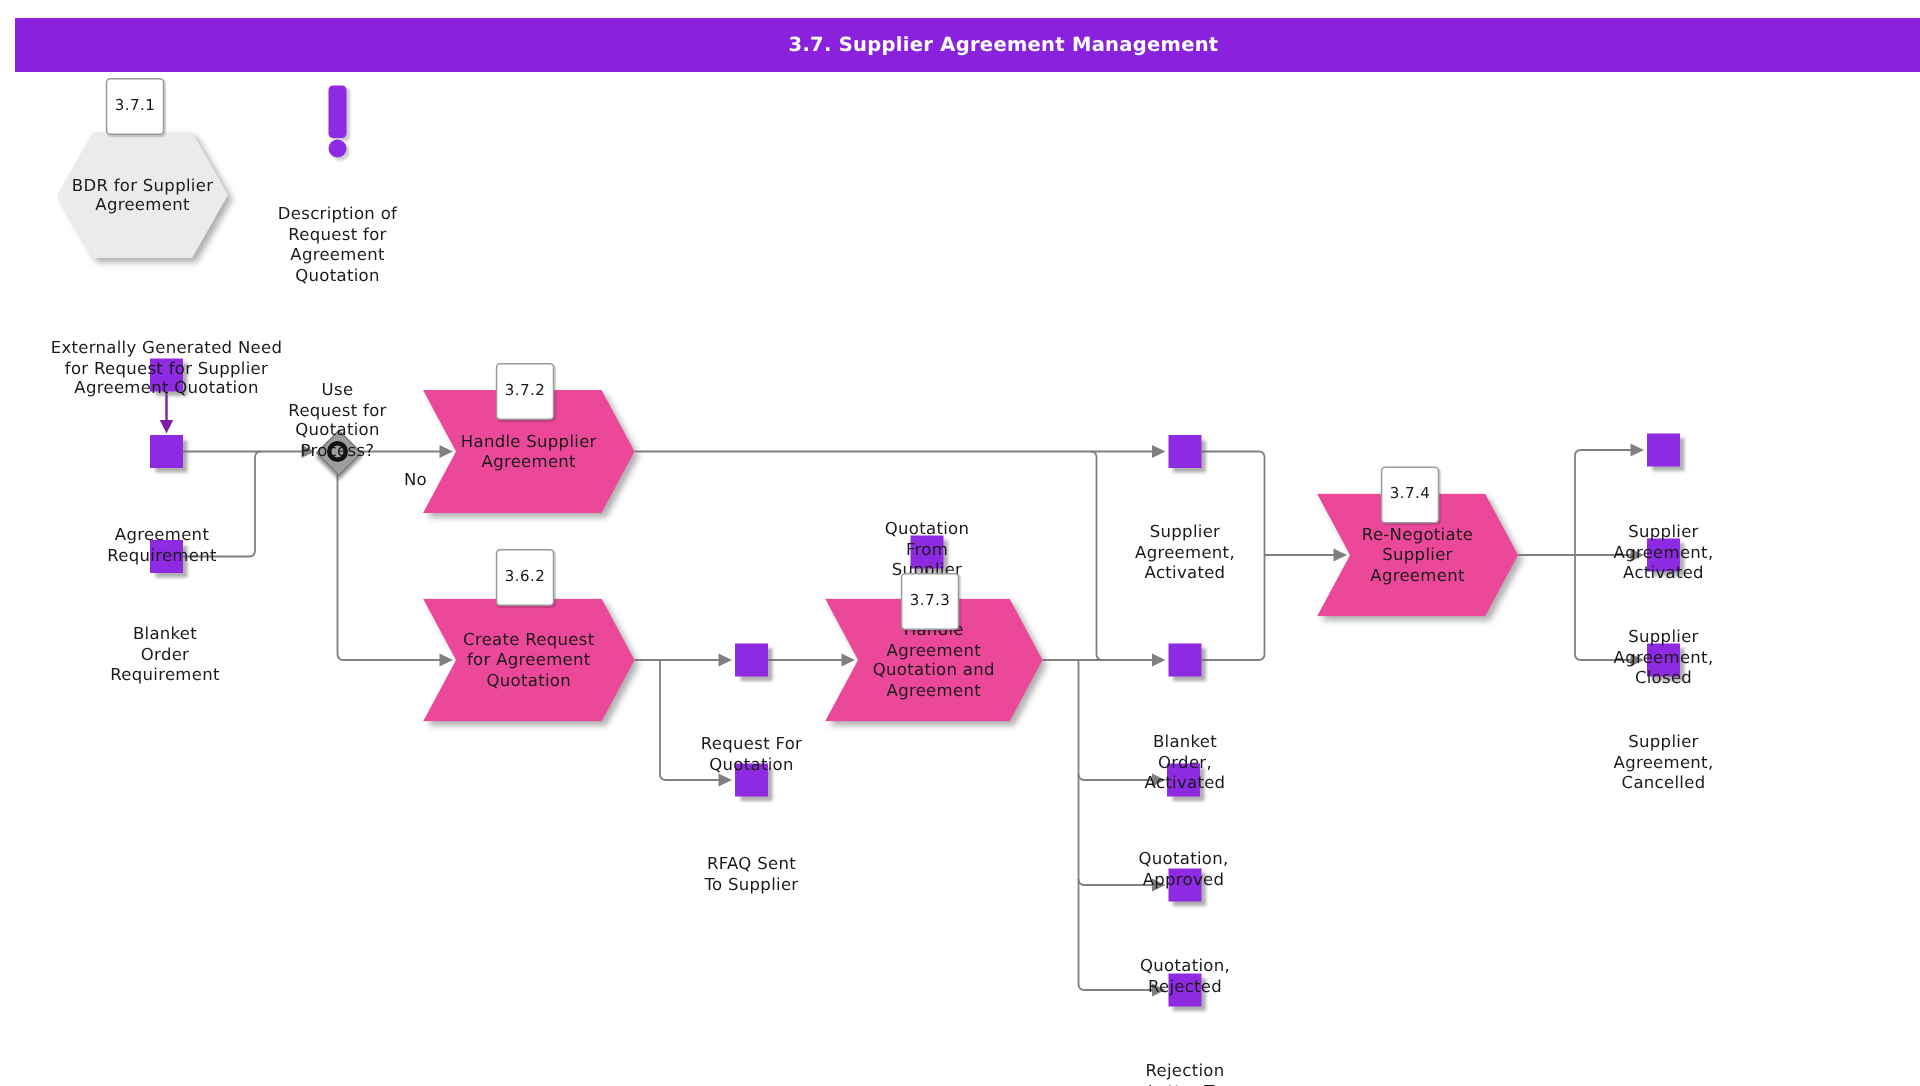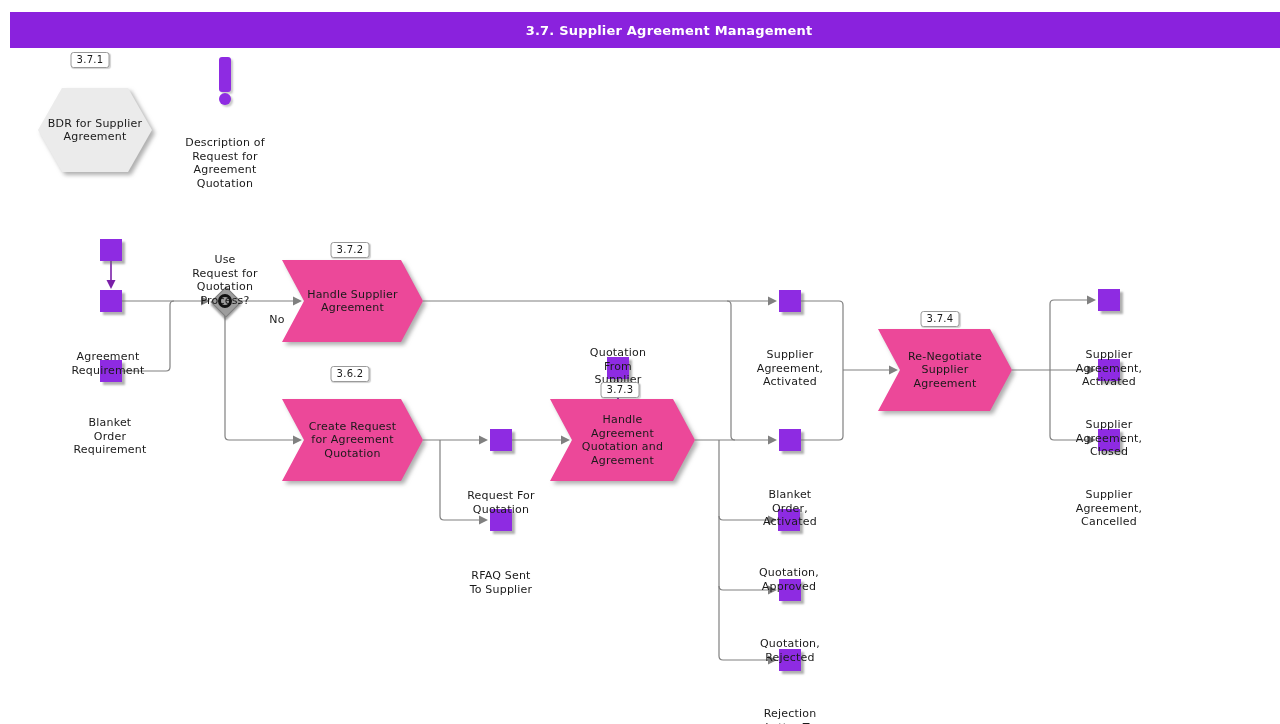--- a/index.html
+++ b/index.html
@@ -34,21 +34,21 @@
     filter:drop-shadow(3px 3px 2px rgba(110,110,110,.55));margin-top:20px;}
   .hex{
     width:100%;height:100%;background:#ebebeb;
     clip-path:polygon(0 50%,21% 0,79% 0,100% 50%,79% 100%,21% 100%);
     display:flex;align-items:center;justify-content:center;
   }
   .hex span{font-size:11px;line-height:13.5px;text-align:center;white-space:pre-line;letter-spacing:.2px;}
   .badge{
     position:absolute;z-index:4;transform:translateX(-50%);
     background:#ffffff;border:1px solid #9a9a9a;border-radius:3px;
-    font-size:10px;line-height:12px;padding:1px 5px;letter-spacing:.3px;
+    font-size:10px;line-height:12px;padding:12px 5px;letter-spacing:.3px;
     box-shadow:1px 1px 1px rgba(0,0,0,.18);white-space:nowrap;
   }
   .diamond{
     position:absolute;left:215px;top:291px;width:20px;height:20px;
     background:#9d9d9d;border:1px solid #7c7c7c;transform:rotate(45deg);
     box-shadow:2px 2px 2px rgba(90,90,90,.55);z-index:2;
   }
   .gw-ring{
     position:absolute;left:218px;top:294px;width:8px;height:8px;
     border:3px solid #111;border-radius:50%;z-index:3;background:transparent;
@@ -120,20 +120,23 @@
     </div>
   </div>
 
   <div class="excl-bar"></div>
   <div class="excl-dot"></div>
   <div class="lbl" style="left:225px;top:104px">Description of
 Request for
 Agreement
 Quotation</div>
 
+  <div class="lbl" style="left:111px;top:193px">Externally Generated Need
+for Request for Supplier
+Agreement Quotation</div>
   <div class="sq" style="left:100px;top:239px"></div>
 
   <div class="sq" style="left:100px;top:290px"></div>
   <div class="lbl" style="left:108px;top:318px">Agreement
 Requirement</div>
 
   <div class="sq" style="left:100px;top:360px"></div>
   <div class="lbl" style="left:110px;top:384px">Blanket
 Order
 Requirement</div>

